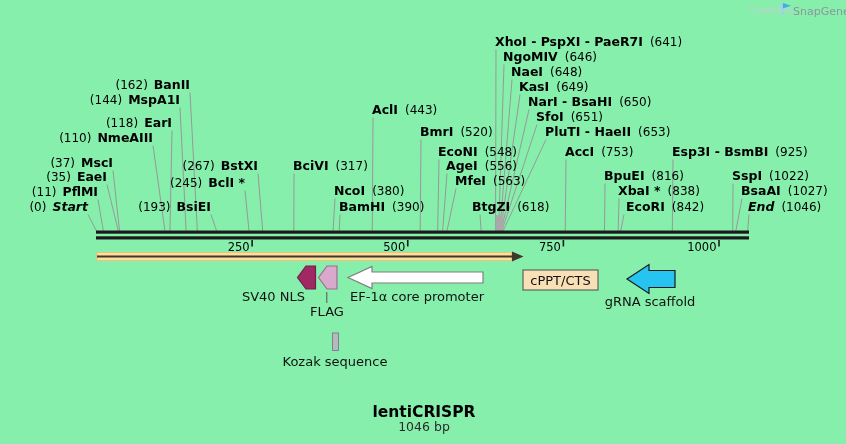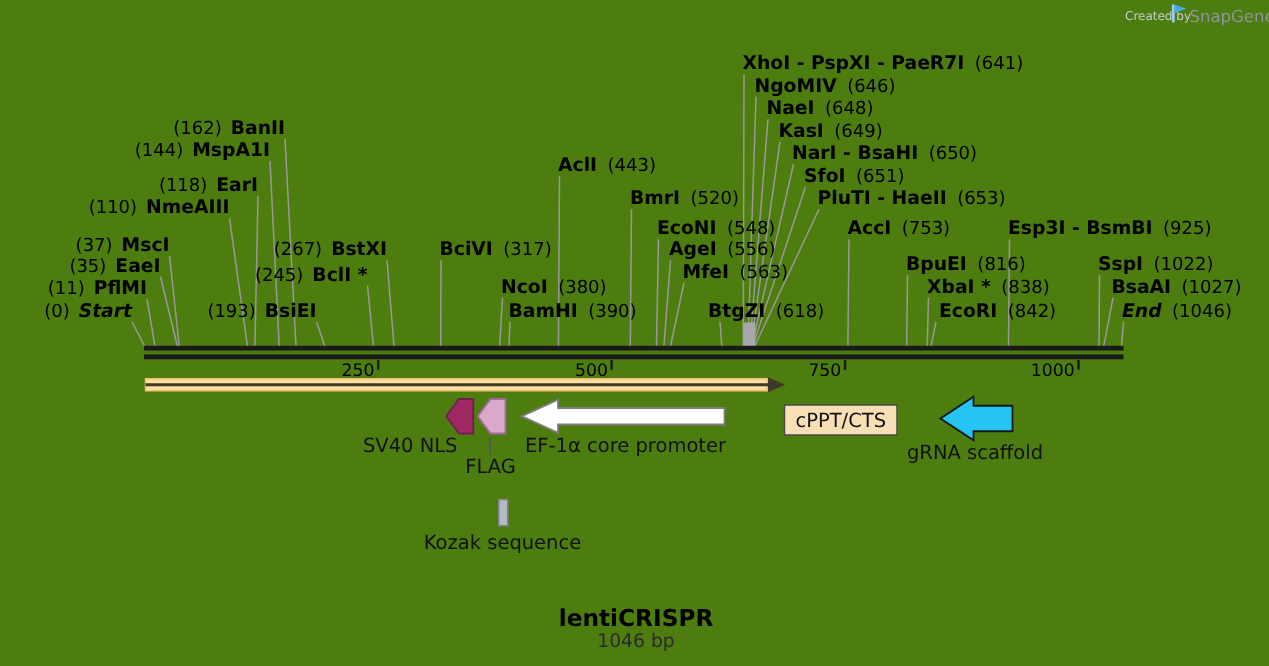--- a/index.html
+++ b/index.html
@@ -1,16 +1,16 @@
 <!DOCTYPE html>
 <html><head>
 <meta charset="utf-8">
 <style>
   html,body{margin:0;padding:0;background:#ffffff;}
-  .canvas{position:relative;width:846px;height:444px;background:#4d7c0f;overflow:hidden;
+  .canvas{position:relative;width:846px;height:444px;background:#86efac;overflow:hidden;
           font-family:"DejaVu Sans",sans-serif;}
   svg{position:absolute;left:0;top:0;}
   .ename{font-family:"DejaVu Sans",sans-serif;font-weight:bold;font-size:12.5px;fill:#000;}
   .epos{font-family:"DejaVu Sans",sans-serif;font-weight:normal;font-size:12px;fill:#000;}
   .flabel{font-family:"DejaVu Sans",sans-serif;font-size:13px;fill:#111;}
   .rnum{font-family:"DejaVu Sans",sans-serif;font-size:11.5px;fill:#000;}
   .title-main{font-family:"DejaVu Sans",sans-serif;font-weight:bold;font-size:15.5px;fill:#000;}
   .title-sub{font-family:"DejaVu Sans",sans-serif;font-size:12.5px;fill:#2a2a2a;}
   .attr-small{font-family:"DejaVu Sans",sans-serif;font-size:8px;fill:#c7ccd3;}
   .attr-brand{font-family:"DejaVu Sans",sans-serif;font-size:11px;fill:#8d959d;}

